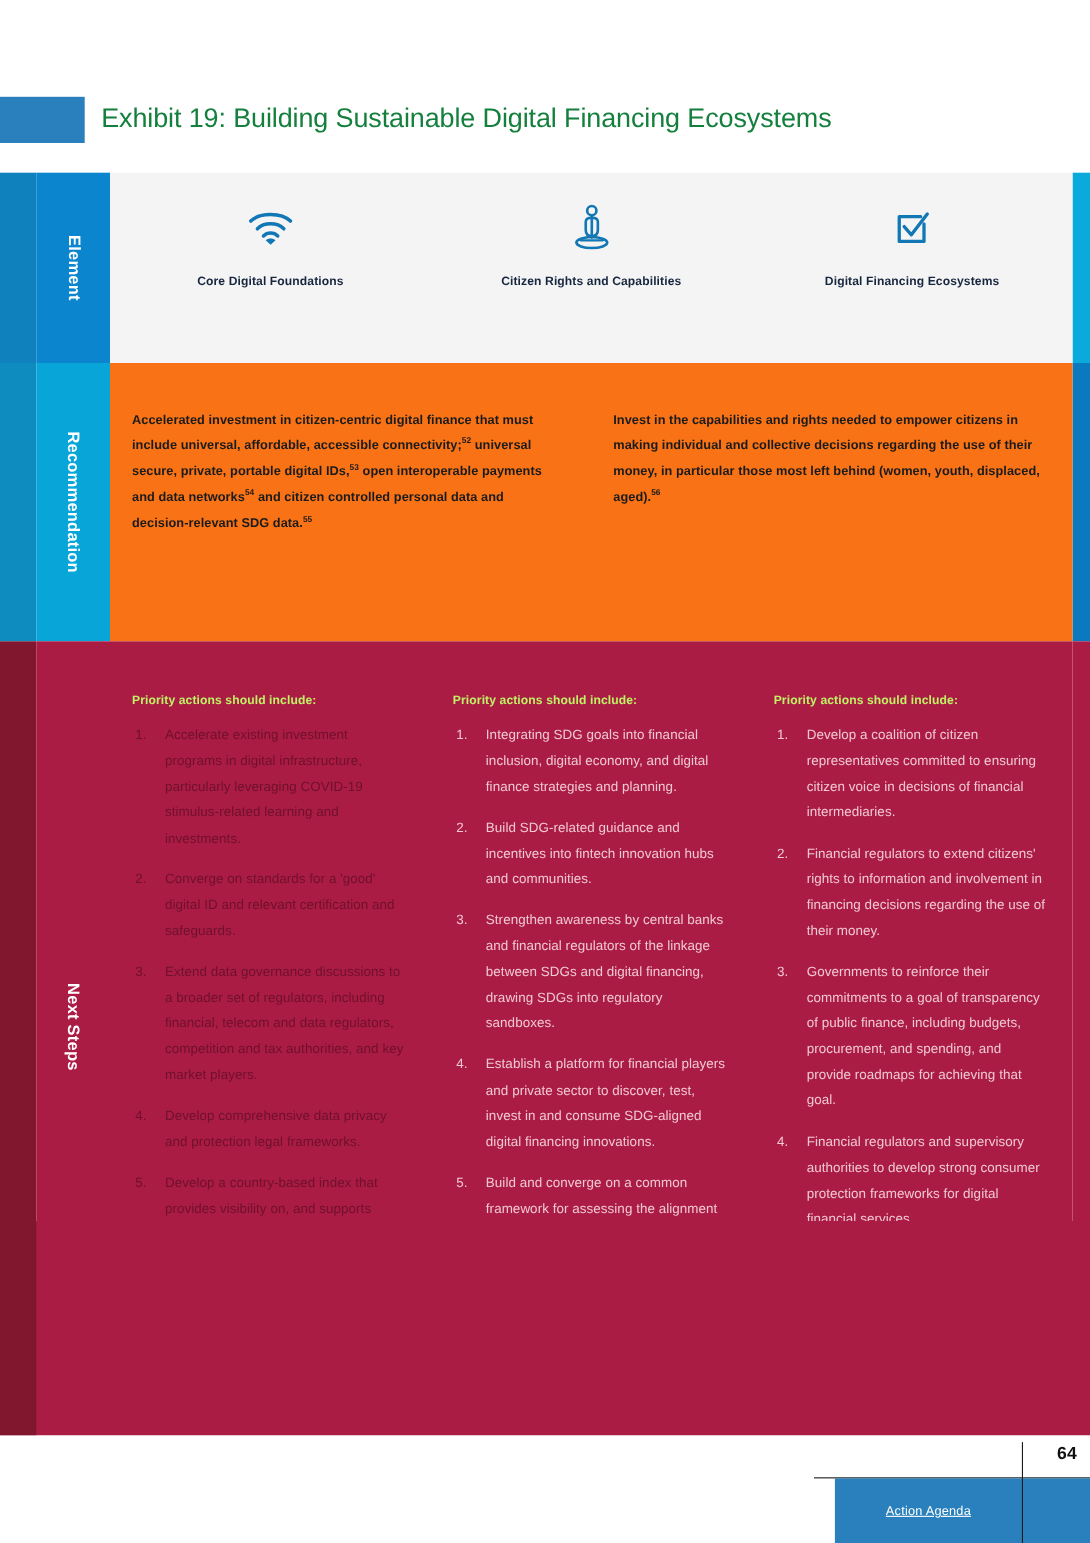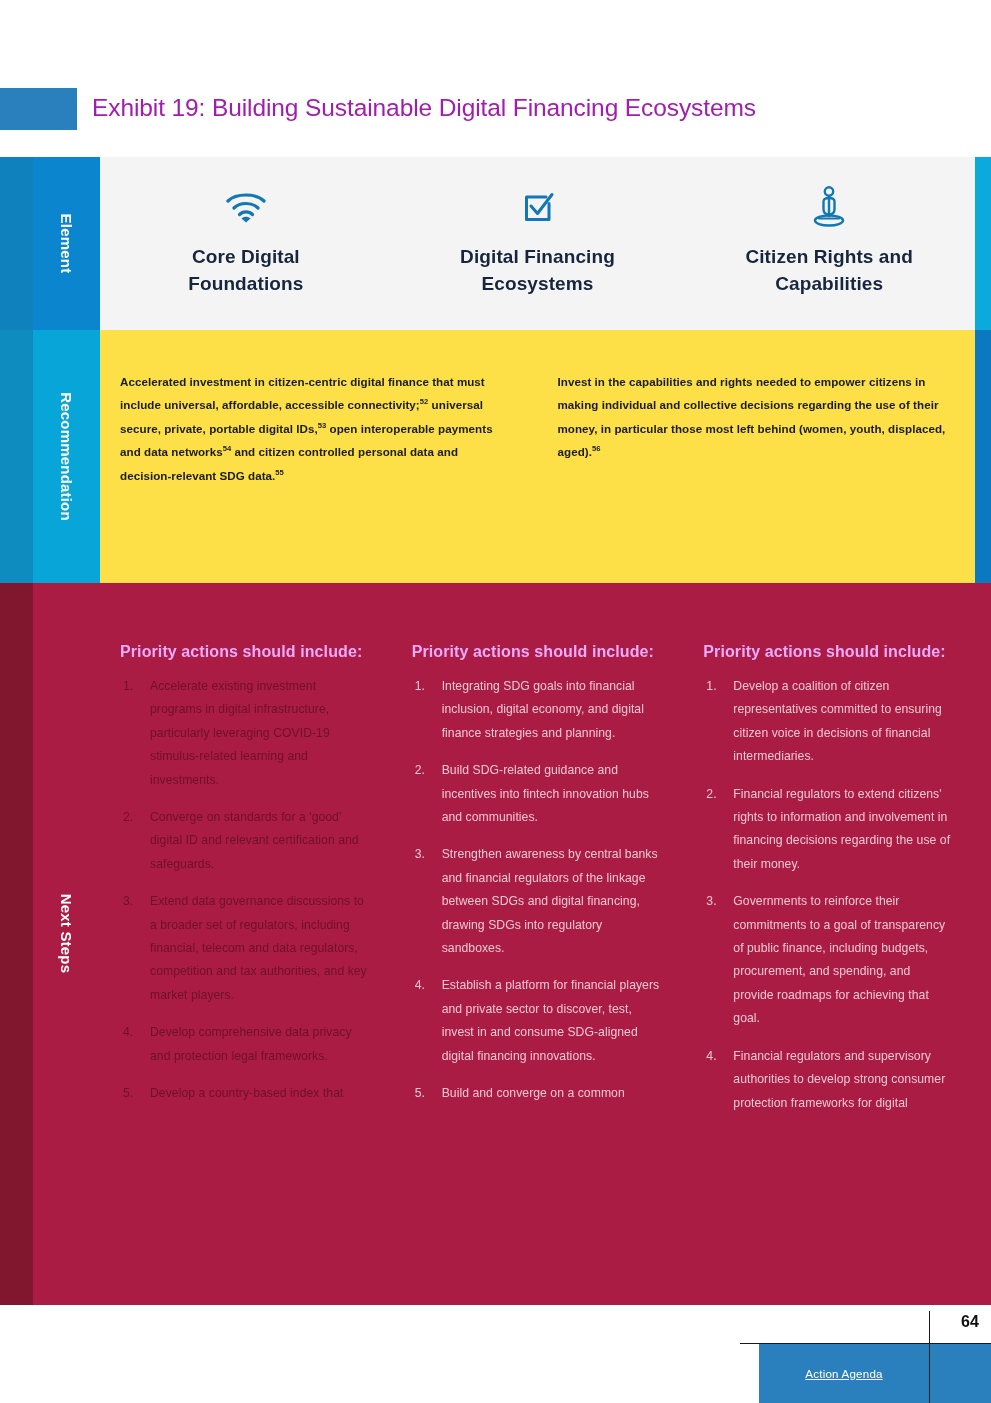--- a/index.html
+++ b/index.html
@@ -30,21 +30,21 @@
     width: 77px;
     height: 42px;
     background: #2980bd;
   }
   .title-text {
     position: absolute;
     left: 92px;
     top: -2px;
     font-size: 24.5px;
     font-weight: 400;
-    color: #a21caf;
+    color: #15803d;
     letter-spacing: -0.1px;
     white-space: nowrap;
     line-height: 44px;
   }
 
   
   .exhibit {
     position: absolute;
     left: 0;
     top: 157px;
@@ -130,35 +130,35 @@
     box-sizing: border-box;
   }
   .element-icon {
     height: 44px;
     display: flex;
     align-items: center;
     justify-content: center;
     margin-bottom: 14px;
   }
   .element-title {
-    font-size: 19px;
+    font-size: 11px;
     font-weight: bold;
     color: #17263f;
     text-align: center;
     line-height: 27px;
     letter-spacing: 0.1px;
     max-width: 200px;
   }
 
   
   #row-recommendation { height: 253px; }
   #row-recommendation .rail-dark  { background: #0e8cc0; }
   #row-recommendation .rail-light { background: #08a5d8; }
   #row-recommendation .right-accent { background: #0b79c0; }
-  #row-recommendation .row-body { background: #fde047; }
+  #row-recommendation .row-body { background: #f97316; }
 
   .rec-cols {
     display: flex;
     width: 100%;
     height: 100%;
     padding-top: 40px;
     box-sizing: border-box;
   }
   .rec-col {
     flex: 1 1 0;
@@ -192,26 +192,25 @@
     height: 100%;
     padding-top: 48px;
     box-sizing: border-box;
   }
   .ns-col {
     flex: 1 1 0;
     padding: 0 22px 0 20px;
     box-sizing: border-box;
   }
   .ns-heading {
-    font-size: 16px;
-    font-weight: bold;
-    color: #f0abfc;
+    font-size: 11px;
+    font-weight: bold;
+    color: #bef264;
     margin-bottom: 14px;
     letter-spacing: 0.1px;
-    margin-top: 12px;
   }
   .ns-list {
     list-style: none;
     margin: 0;
     padding: 0;
   }
   .ns-item {
     position: relative;
     padding-left: 30px;
     margin-bottom: 14px;
@@ -328,45 +327,45 @@
         <div class="element-col">
           <div class="element-icon">
             <svg width="42" height="36" viewBox="0 0 42 36" fill="none">
               <path d="M3 12 C11 4, 31 4, 39 12" stroke="#1177b5" stroke-width="3.2" stroke-linecap="round"></path>
               <path d="M9 19 C15 13, 27 13, 33 19" stroke="#1177b5" stroke-width="3.2" stroke-linecap="round"></path>
               <path d="M14.5 25.5 C18 22, 24 22, 27.5 25.5" stroke="#1177b5" stroke-width="3.2" stroke-linecap="round"></path>
               <path d="M21 33.5 L16.5 29.5 C19 27.2, 23 27.2, 25.5 29.5 Z" fill="#1177b5"></path>
             </svg>
           </div>
           <div class="element-title">Core Digital Foundations</div>
-        </div>
-
-        <div class="element-col">
-          <div class="element-icon">
-            <svg width="40" height="40" viewBox="0 0 40 40" fill="none">
-              <path d="M31 16.5 V32.5 H8.5 V10 H28" stroke="#1177b5" stroke-width="3" stroke-linecap="round" stroke-linejoin="round"></path>
-              <path d="M13 19 L19.5 26.5 L34 7.5" stroke="#1177b5" stroke-width="3" stroke-linecap="round" stroke-linejoin="round"></path>
-            </svg>
-          </div>
-          <div class="element-title">Digital Financing Ecosystems</div>
         </div>
 
         <div class="element-col">
           <div class="element-icon">
             <svg width="34" height="44" viewBox="0 0 34 44" fill="none">
               <circle cx="17" cy="6.5" r="4.2" stroke="#1177b5" stroke-width="2.4"></circle>
               <path d="M17 11.5 V31" stroke="#1177b5" stroke-width="2.4" stroke-linecap="round"></path>
               <path d="M11.5 16.5 C11.5 14, 13 13, 17 13 C21 13, 22.5 14, 22.5 16.5 L22.5 24 C22.5 27, 21 29.5, 17 29.5 C13 29.5, 11.5 27, 11.5 24 Z" stroke="#1177b5" stroke-width="2.4" stroke-linejoin="round"></path>
               <ellipse cx="17" cy="35.5" rx="14" ry="5" stroke="#1177b5" stroke-width="2.4"></ellipse>
               <path d="M7 33.5 L27 33.5" stroke="#1177b5" stroke-width="2.2" stroke-linecap="round"></path>
             </svg>
           </div>
           <div class="element-title">Citizen Rights and Capabilities</div>
         </div>
 
+        <div class="element-col">
+          <div class="element-icon">
+            <svg width="40" height="40" viewBox="0 0 40 40" fill="none">
+              <path d="M31 16.5 V32.5 H8.5 V10 H28" stroke="#1177b5" stroke-width="3" stroke-linecap="round" stroke-linejoin="round"></path>
+              <path d="M13 19 L19.5 26.5 L34 7.5" stroke="#1177b5" stroke-width="3" stroke-linecap="round" stroke-linejoin="round"></path>
+            </svg>
+          </div>
+          <div class="element-title">Digital Financing Ecosystems</div>
+        </div>
+
       </div>
     </div>
   </div>
 
   <div class="row" id="row-recommendation">
     <div class="rail-dark"></div>
     <div class="rail-light"></div>
     <div class="rail-label">
       <span>Recommendation</span>
     </div>

